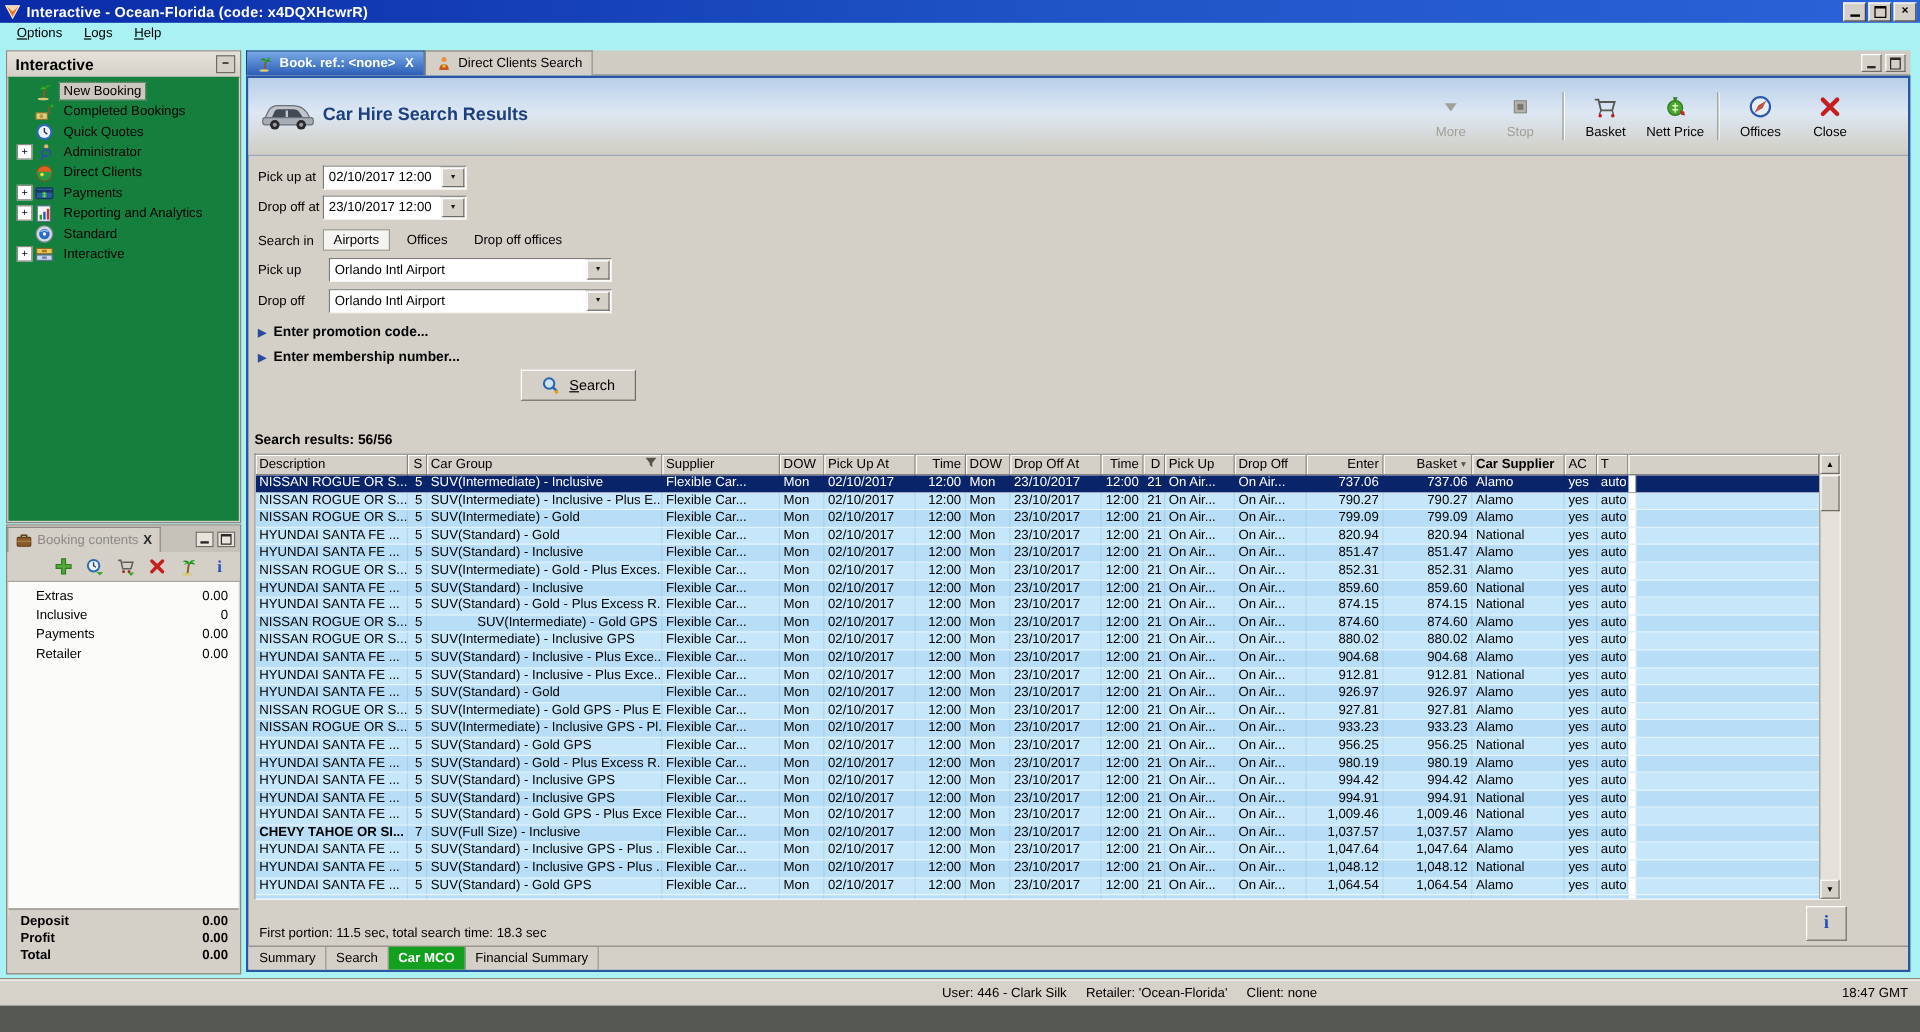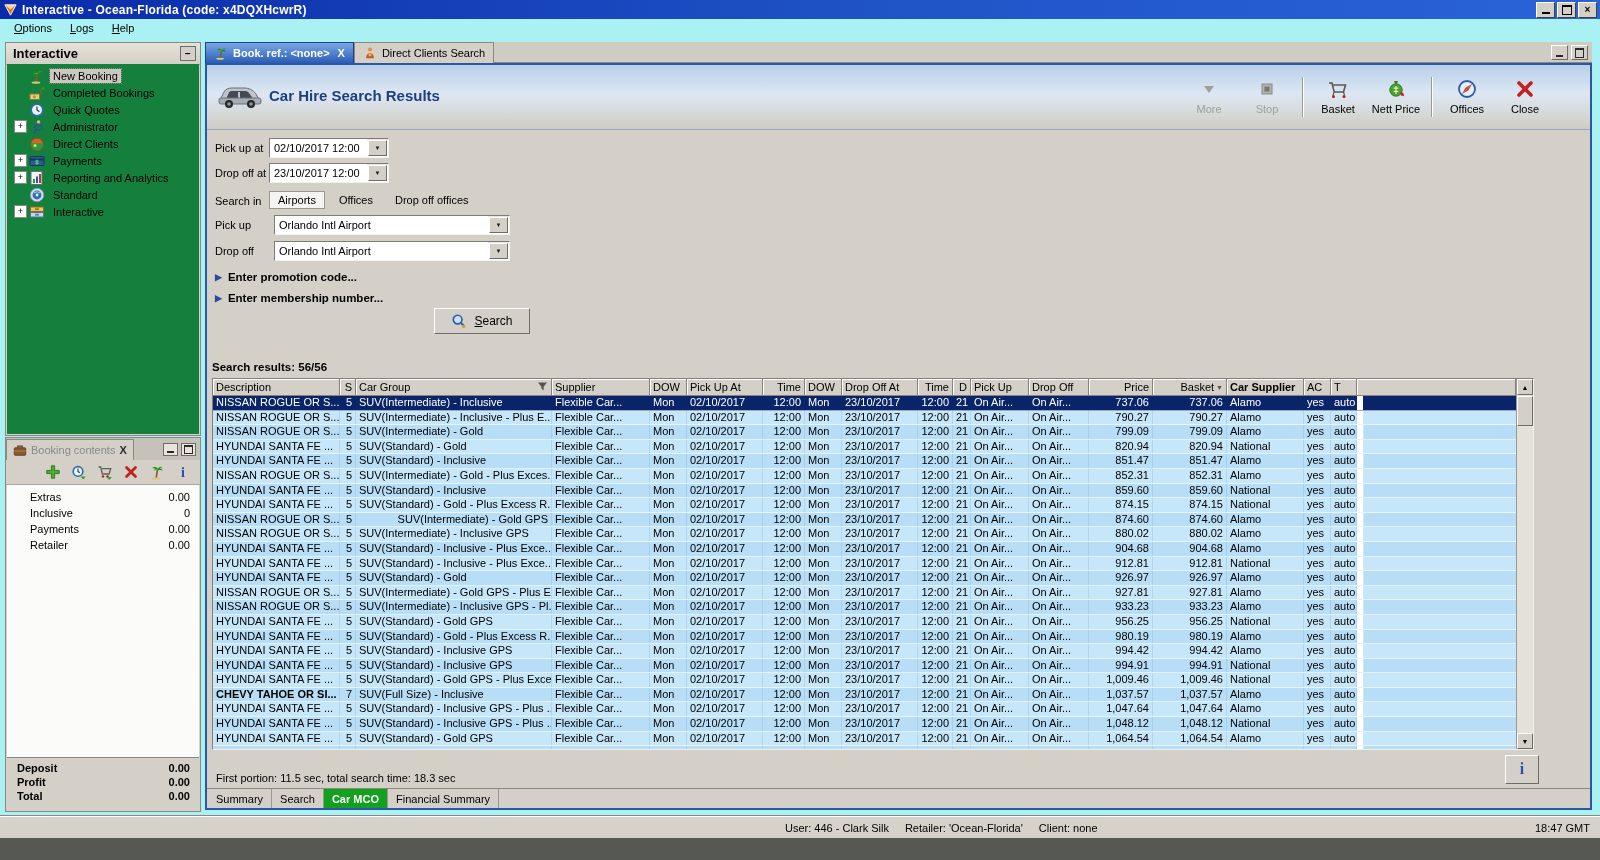--- a/index.html
+++ b/index.html
@@ -571,21 +571,21 @@
               <span>D</span>
             </div>
             <div class="th" style="width: 58px;">
               <span>Pick Up</span>
             </div>
             <div class="th" style="width: 60px;">
               <span>Drop Off</span>
             </div>
             <div class="th" style="width: 64px;">
               <span class="sp"></span>
-              <span>Price</span>
+              <span>Enter</span>
             </div>
             <div class="th" style="width: 74px;">
               <span class="sp"></span>
               <span>Basket</span>
               <span class="sort-arrow">▼</span>
             </div>
             <div class="th" style="width: 77px; font-weight: bold;">
               <span>Car Supplier</span>
             </div>
             <div class="th" style="width: 27px;">

